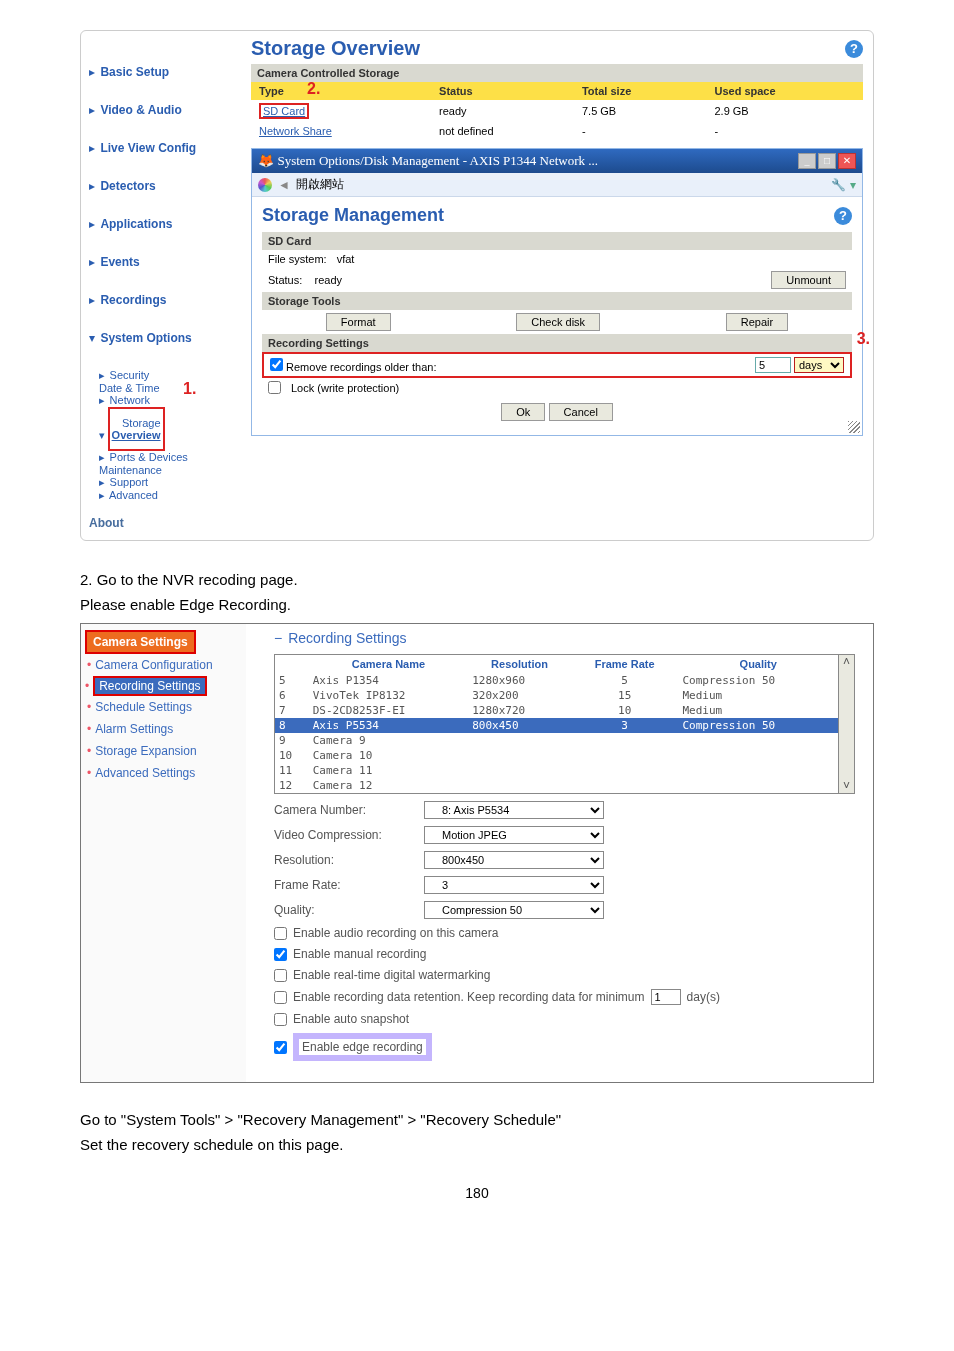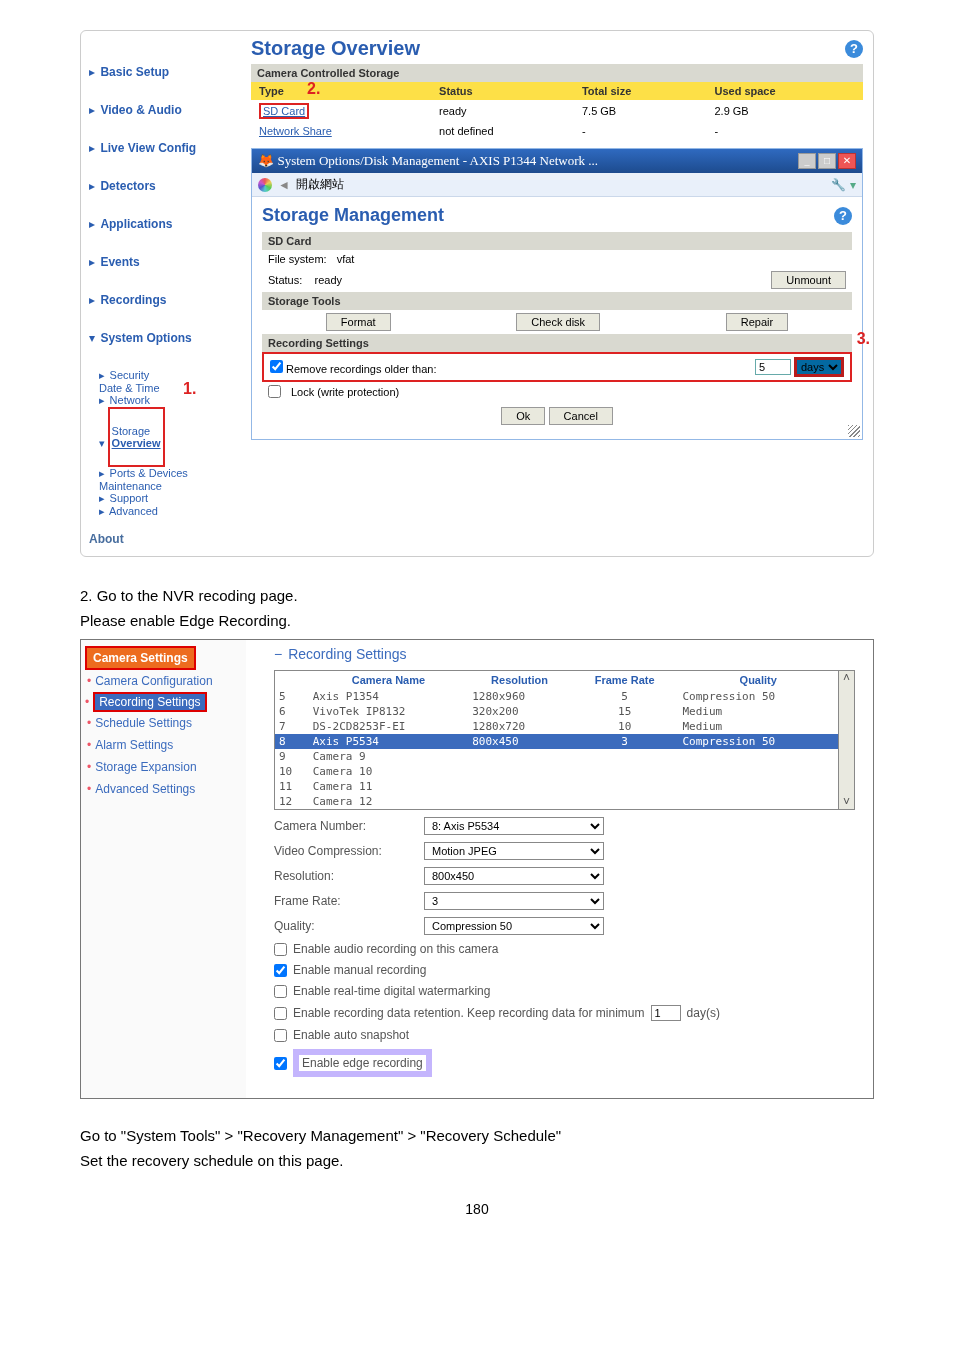--- a/index.html
+++ b/index.html
@@ -33,25 +33,25 @@
   .wb { width: 18px; height: 16px; background: #ccc; border: 1px solid #999; text-align: center; line-height: 14px; font-size: 10px; }
   .wb.close { background: #e55; color: #fff; border-color: #b33; }
   .dlg-toolbar { background: #e9f0fa; padding: 3px 6px; font-size: 12px; display: flex; align-items: center; gap: 6px; border-bottom: 1px solid #cbd8ea; }
   .palette { width: 14px; height: 14px; border-radius: 50%; background: conic-gradient(#e55,#ec5,#5c5,#5cc,#55c,#c5c,#e55); }
   .dlg-body { padding: 8px 10px; background: #fff; }
   .h-mgmt { color: #2a5db0; font-weight: bold; font-size: 18px; display: flex; justify-content: space-between; align-items: center; margin-bottom: 6px; }
   .row { display: flex; align-items: center; gap: 10px; padding: 3px 6px; font-size: 11px; }
   .btn { background: #e9e9de; border: 1px solid #999; padding: 2px 14px; font-size: 11px; cursor: pointer; }
   .chk { width: 13px; height: 13px; }
   .txt { border: 1px solid #6aa; width: 36px; padding: 1px 3px; font-size: 11px; }
-  .sel-sm { border: 3px solid #b91c1c; width: 50px; font-size: 11px; background: #0369a1; }
+  .sel-sm { border: 1px solid #b91c1c; width: 50px; font-size: 11px; background: #fef9c3; }
   .btnrow { text-align: center; padding: 6px; }
   .resize-grip { position: absolute; right: 2px; bottom: 2px; width: 12px; height: 12px; background: repeating-linear-gradient(135deg,#888 0 1px,transparent 1px 3px); }
   
-  .redbox-storage { border: 2px solid #d22; padding: 16px 2px; display: inline-block; margin-left: -2px; }
+  .redbox-storage { border: 2px solid #d22; padding: 8px 2px; display: inline-block; margin-left: -2px; text-align: right; }
   
   
   .bodytxt { font-size: 15px; margin: 18px 0 8px 0; }
   
   
   .shot2 { border: 1px solid #777; background: #fff; display: flex; margin-top: 10px; }
   .leftnav2 { width: 165px; background: #fafafa; padding: 6px 4px; font-size: 12px; }
   .leftnav2 .hdr { color: #fff; background: #ed6c1f; padding: 3px 6px; font-weight: bold; border: 2px solid #d00; display: inline-block; }
   .leftnav2 .item2 { color: #3b6bbd; padding: 4px 2px; }
   .leftnav2 .item2.sel2 { color: #fff; background: #3b6bbd; border: 2px solid #d00; display: inline-block; padding: 1px 4px; }
@@ -60,21 +60,21 @@
   .rec-hdr { color: #3b6bbd; font-size: 14px; margin-bottom: 8px; }
   .minus { color: #3b6bbd; margin-right: 6px; }
   .tbl2wrap { border: 1px solid #888; }
   .tbl2 { width: 100%; border-collapse: collapse; font-size: 11px; }
   .tbl2 th { color: #2a5db0; font-weight: bold; padding: 3px 4px; text-align: center; }
   .tbl2 td { padding: 1px 4px; font-family: monospace; font-size: 11px; }
   .tbl2 tr.selrow td { background: #3b6bbd; color: #fff; }
   .scrollv { width: 16px; background: #e9e9e0; }
   .formrow { display: flex; align-items: center; margin: 7px 0; font-size: 12px; }
   .formrow .lbl { width: 150px; color: #555; }
-  .selbox { border: 1px solid #888; width: 180px; padding: 1px 3px; font-size: 11px; background: #fff; }
+  .selbox { border: 1px solid #888; width: 180px; padding: 1px 13px; font-size: 11px; background: #fff; }
   .chkrow { display: flex; align-items: center; gap: 6px; margin: 7px 0; color: #555; font-size: 12px; }
   .numbox { width: 30px; border: 1px solid #888; padding: 1px 3px; font-size: 11px; }
   .redbox2 { border: 6px solid #c4b5fd; padding: 1px 3px; }
   
   .pgnum { text-align: center; margin-top: 32px; font-size: 14px; }
 </style>
 </head>
 <body>
 
 <div class="page">

